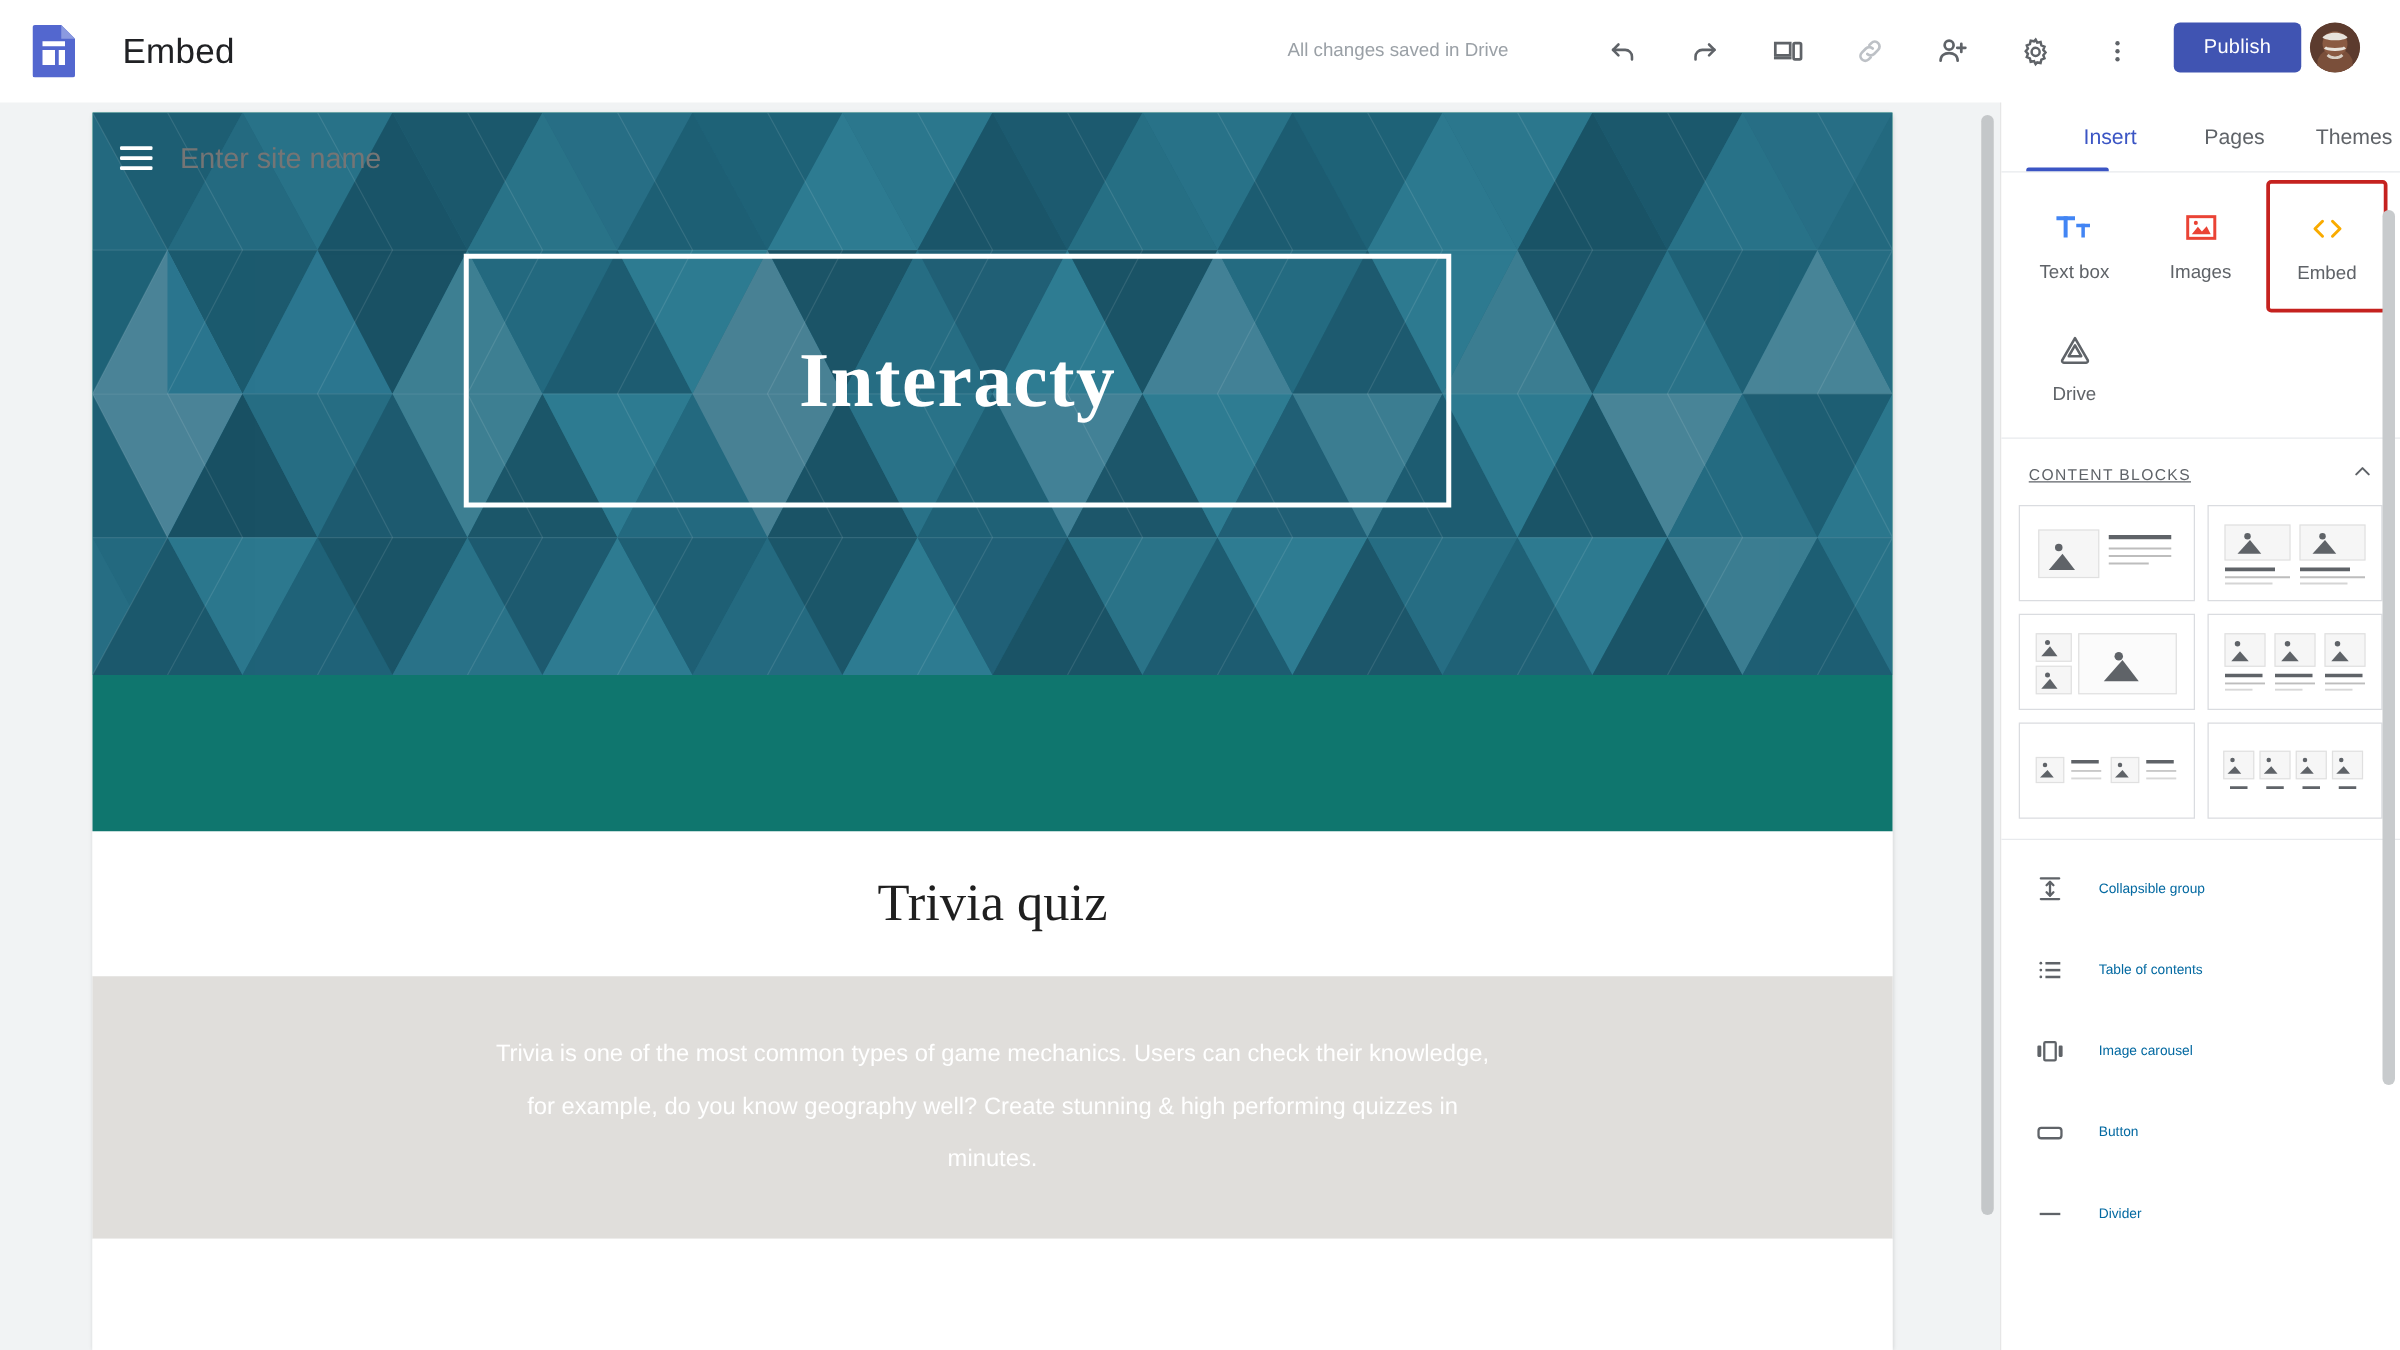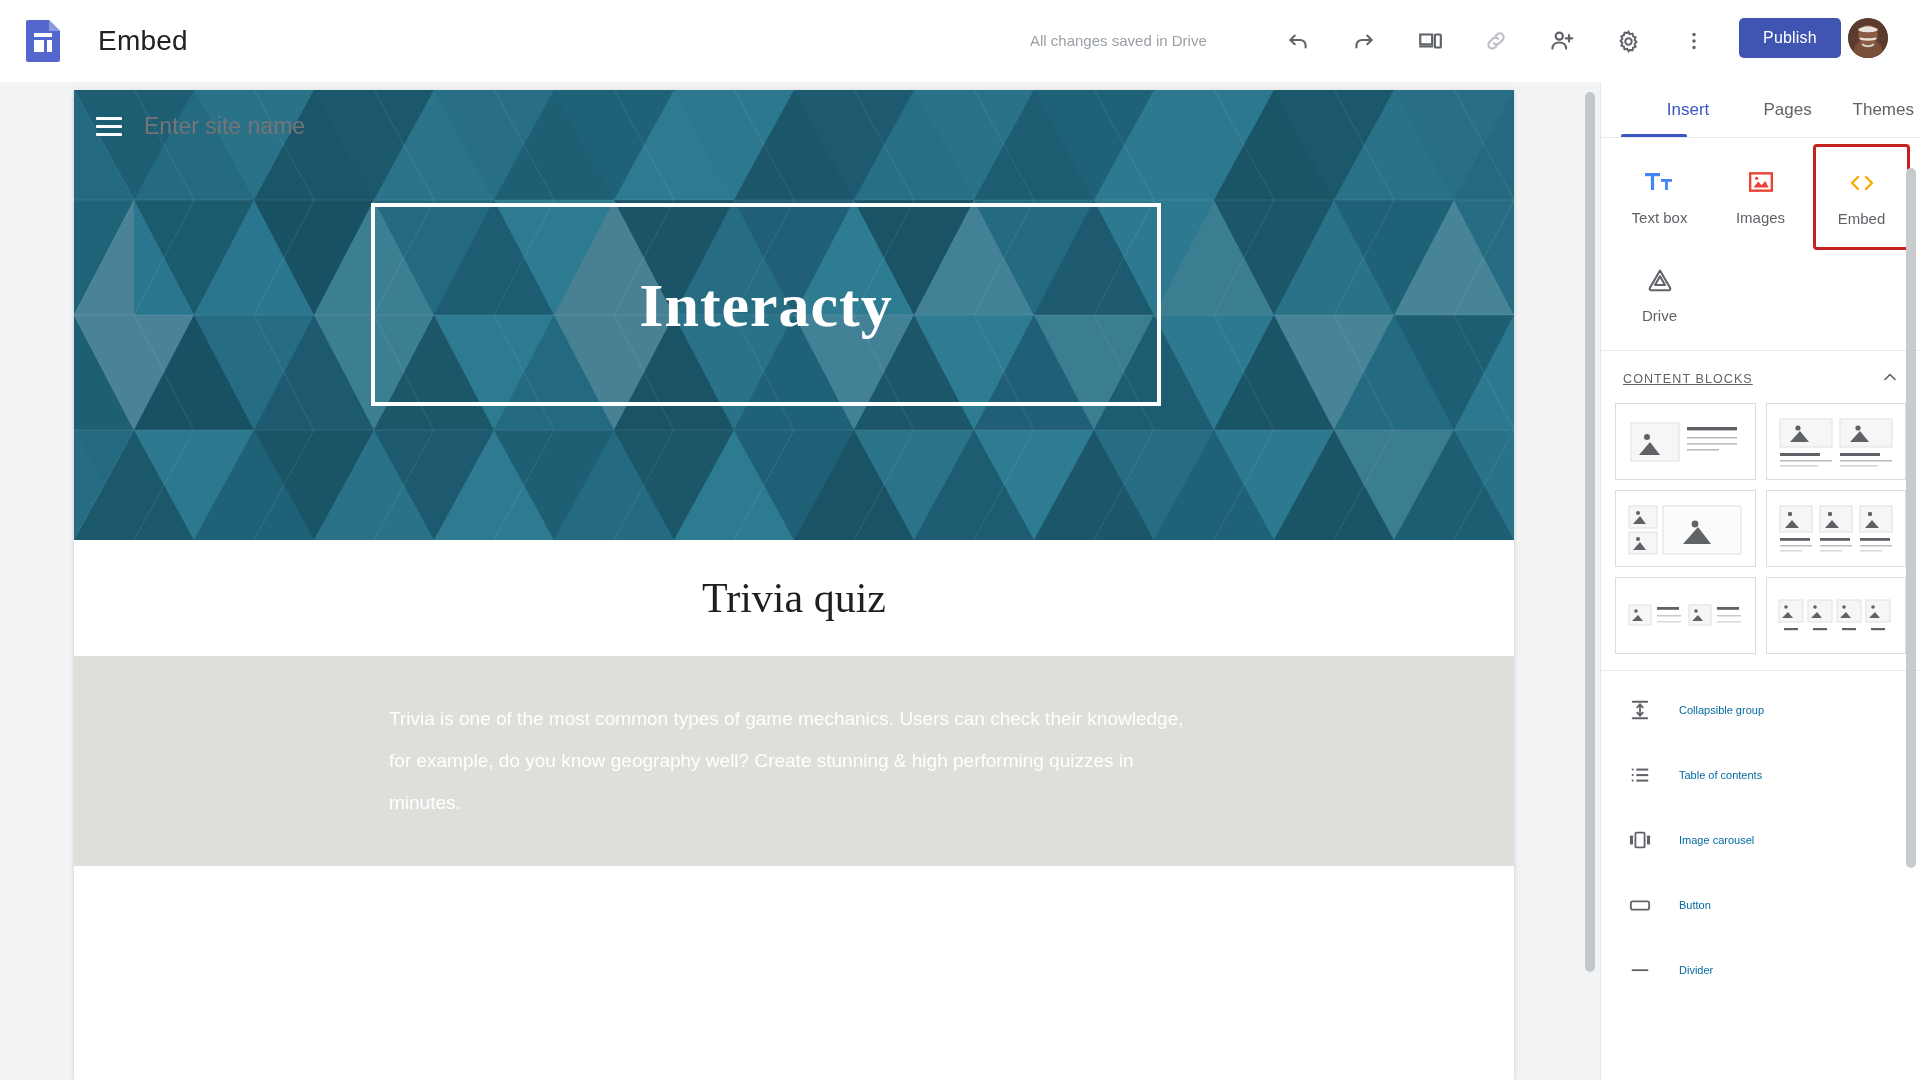--- a/index.html
+++ b/index.html
@@ -69,22 +69,22 @@
   .site {
     position: absolute; left: 74px; top: 8px;
     width: 1440px; height: 990px;
     background: #fff;
     box-shadow: 0 1px 4px rgba(0,0,0,.18);
   }
 
   
   .hero {
     position: relative;
-    width: 1440px; height: 450px;
-    background-color: #b91c1c;
+    width: 1440px; height: 575px;
+    background-color: #0f766e;
     overflow: hidden;
   }
   .hero-poly { position: absolute; inset: 0; }
   .site-nav {
     position: absolute; top: 22px; left: 22px;
     display: flex; align-items: center; gap: 22px;
     z-index: 4;
   }
   .hamburger { width: 26px; cursor: pointer; }
   .hamburger i {
@@ -124,21 +124,21 @@
     font-family: "Liberation Serif", serif;
     font-size: 42px; color: #1f1f1f; font-weight: 400;
   }
   
   .sec-gray {
     width: 1440px; height: 210px;
     background: #e0dedb;
     display: flex; align-items: center; justify-content: center;
   }
   .sec-body {
-    width: 810px; 
+    width: 810px; text-align: center;
     font-size: 19px; line-height: 2.2;
     color: #ffffff;
   }
   .sec-empty { width: 1440px; height: 213px; background: #fff; }
 
   
   .canvas-scroll {
     position: absolute; right: 4px; top: 10px;
     width: 12px; height: 978px;
     background: transparent;

